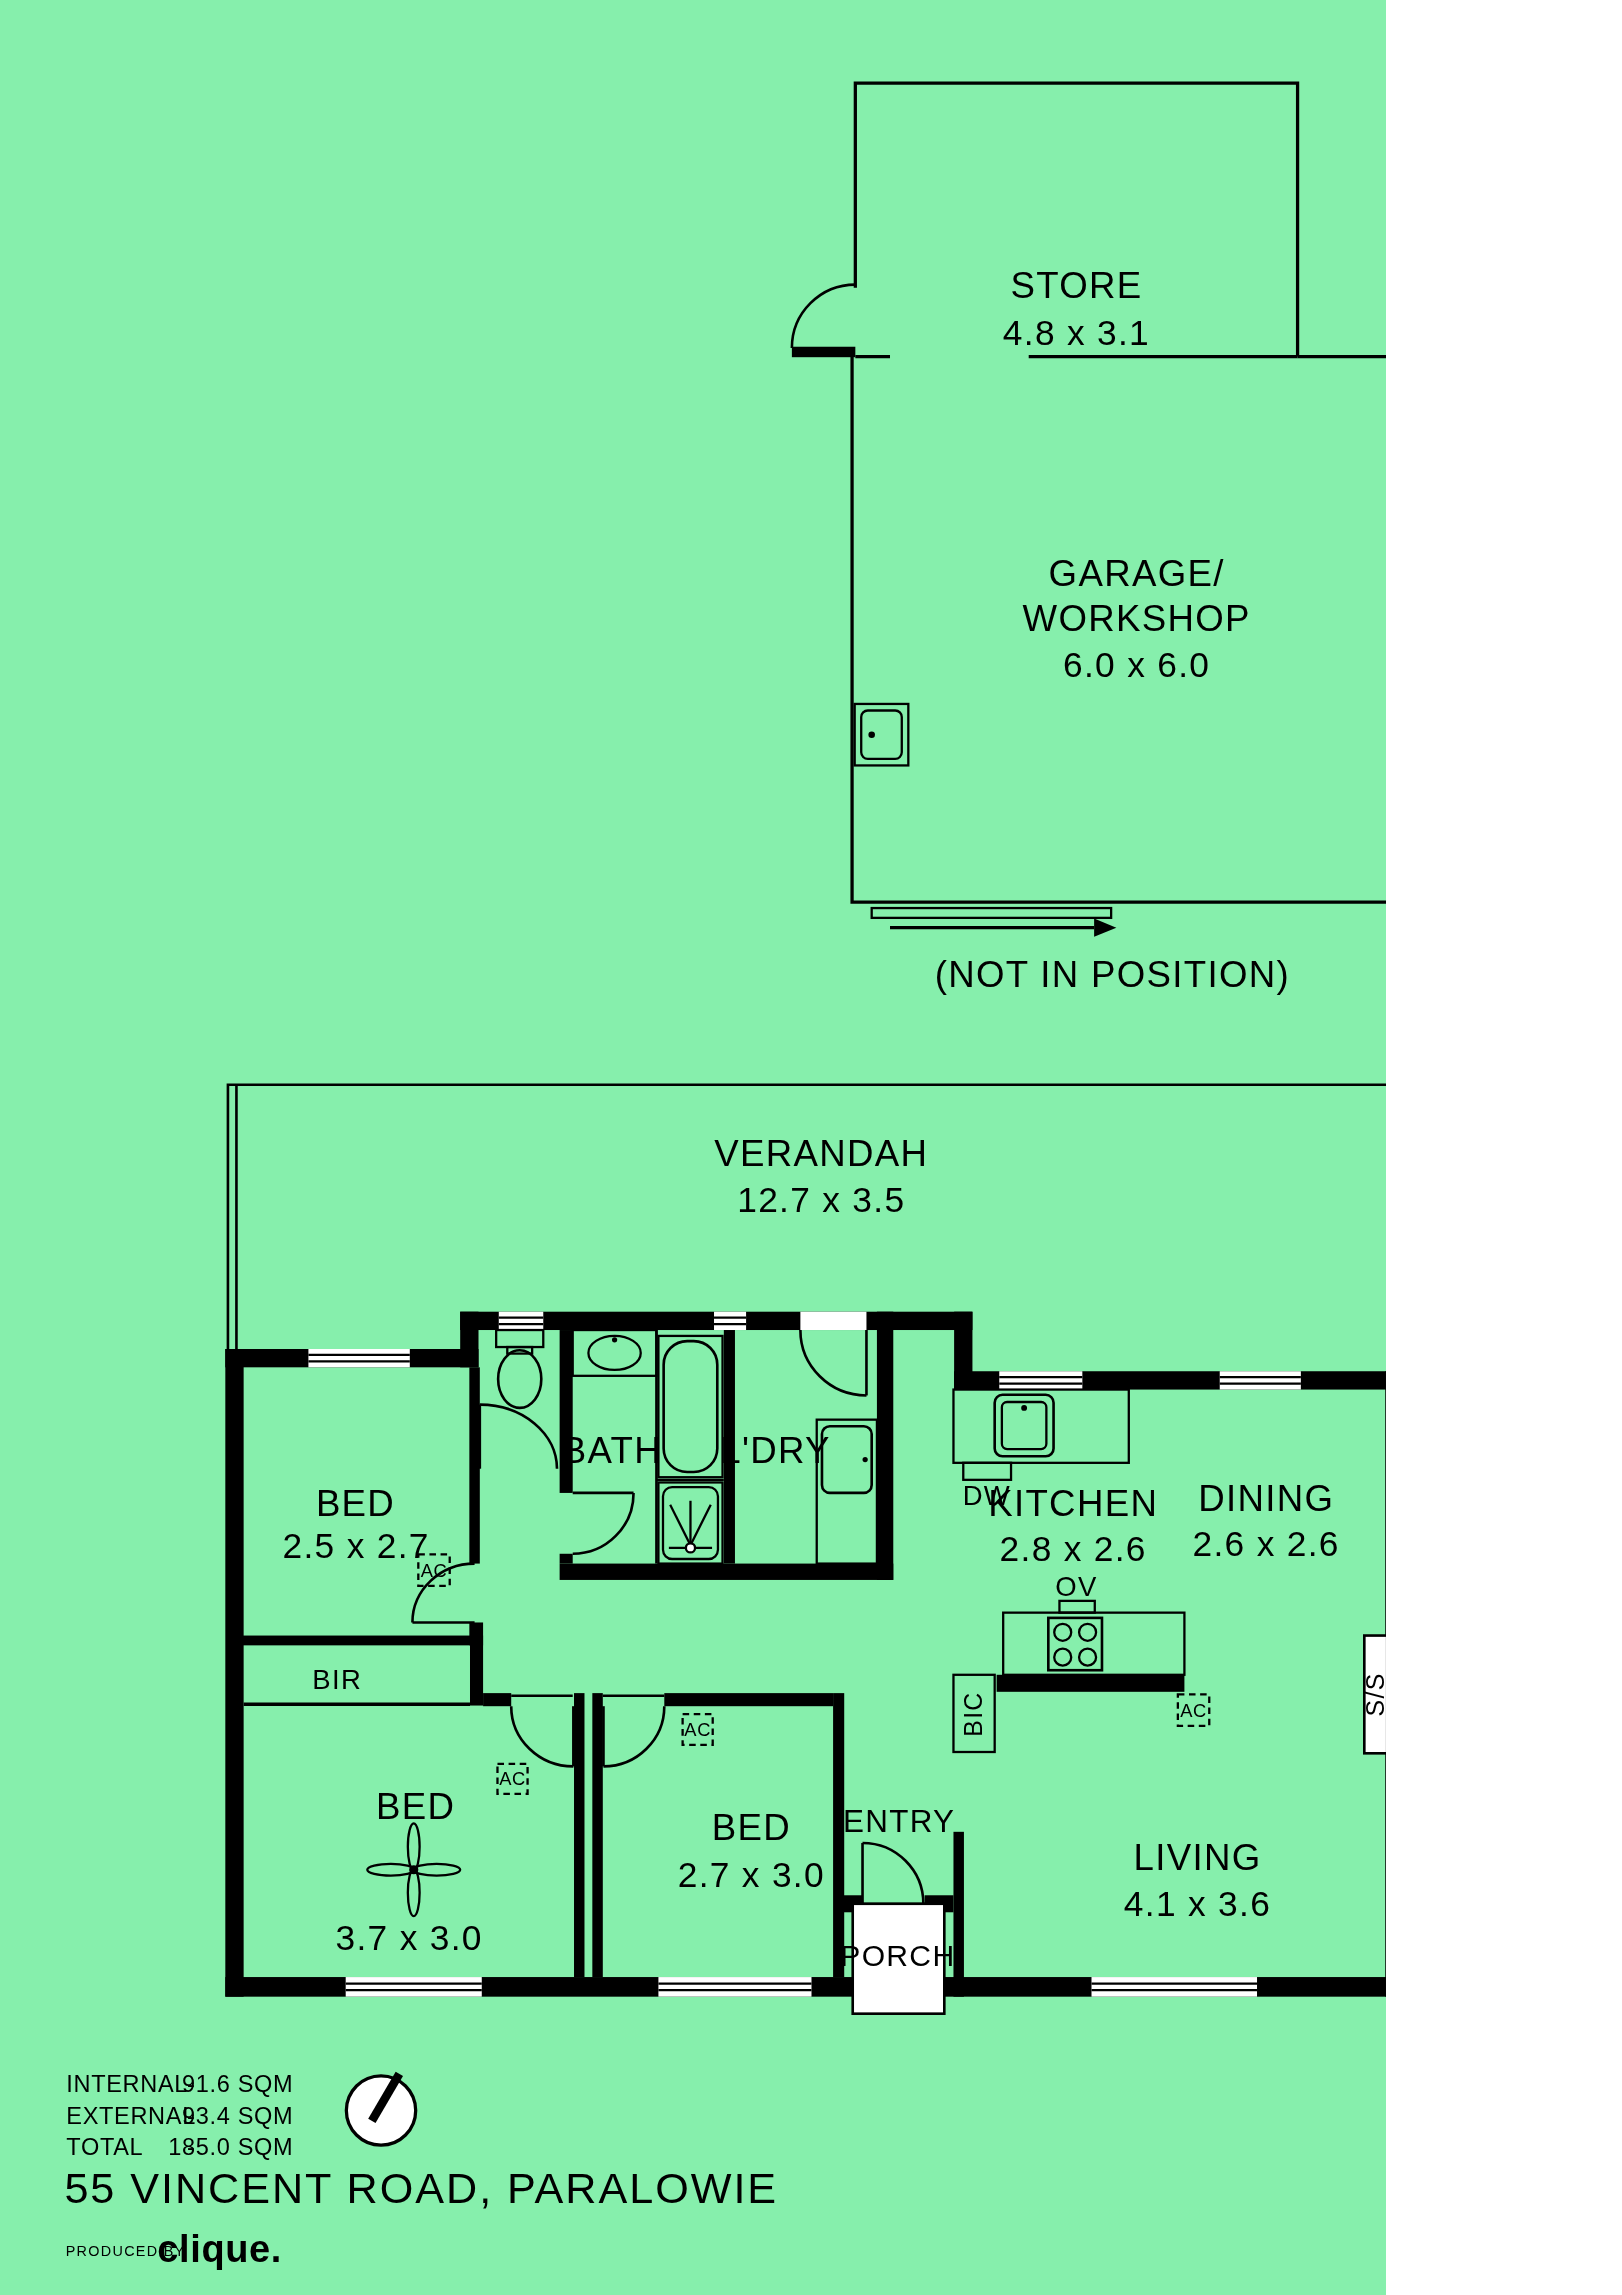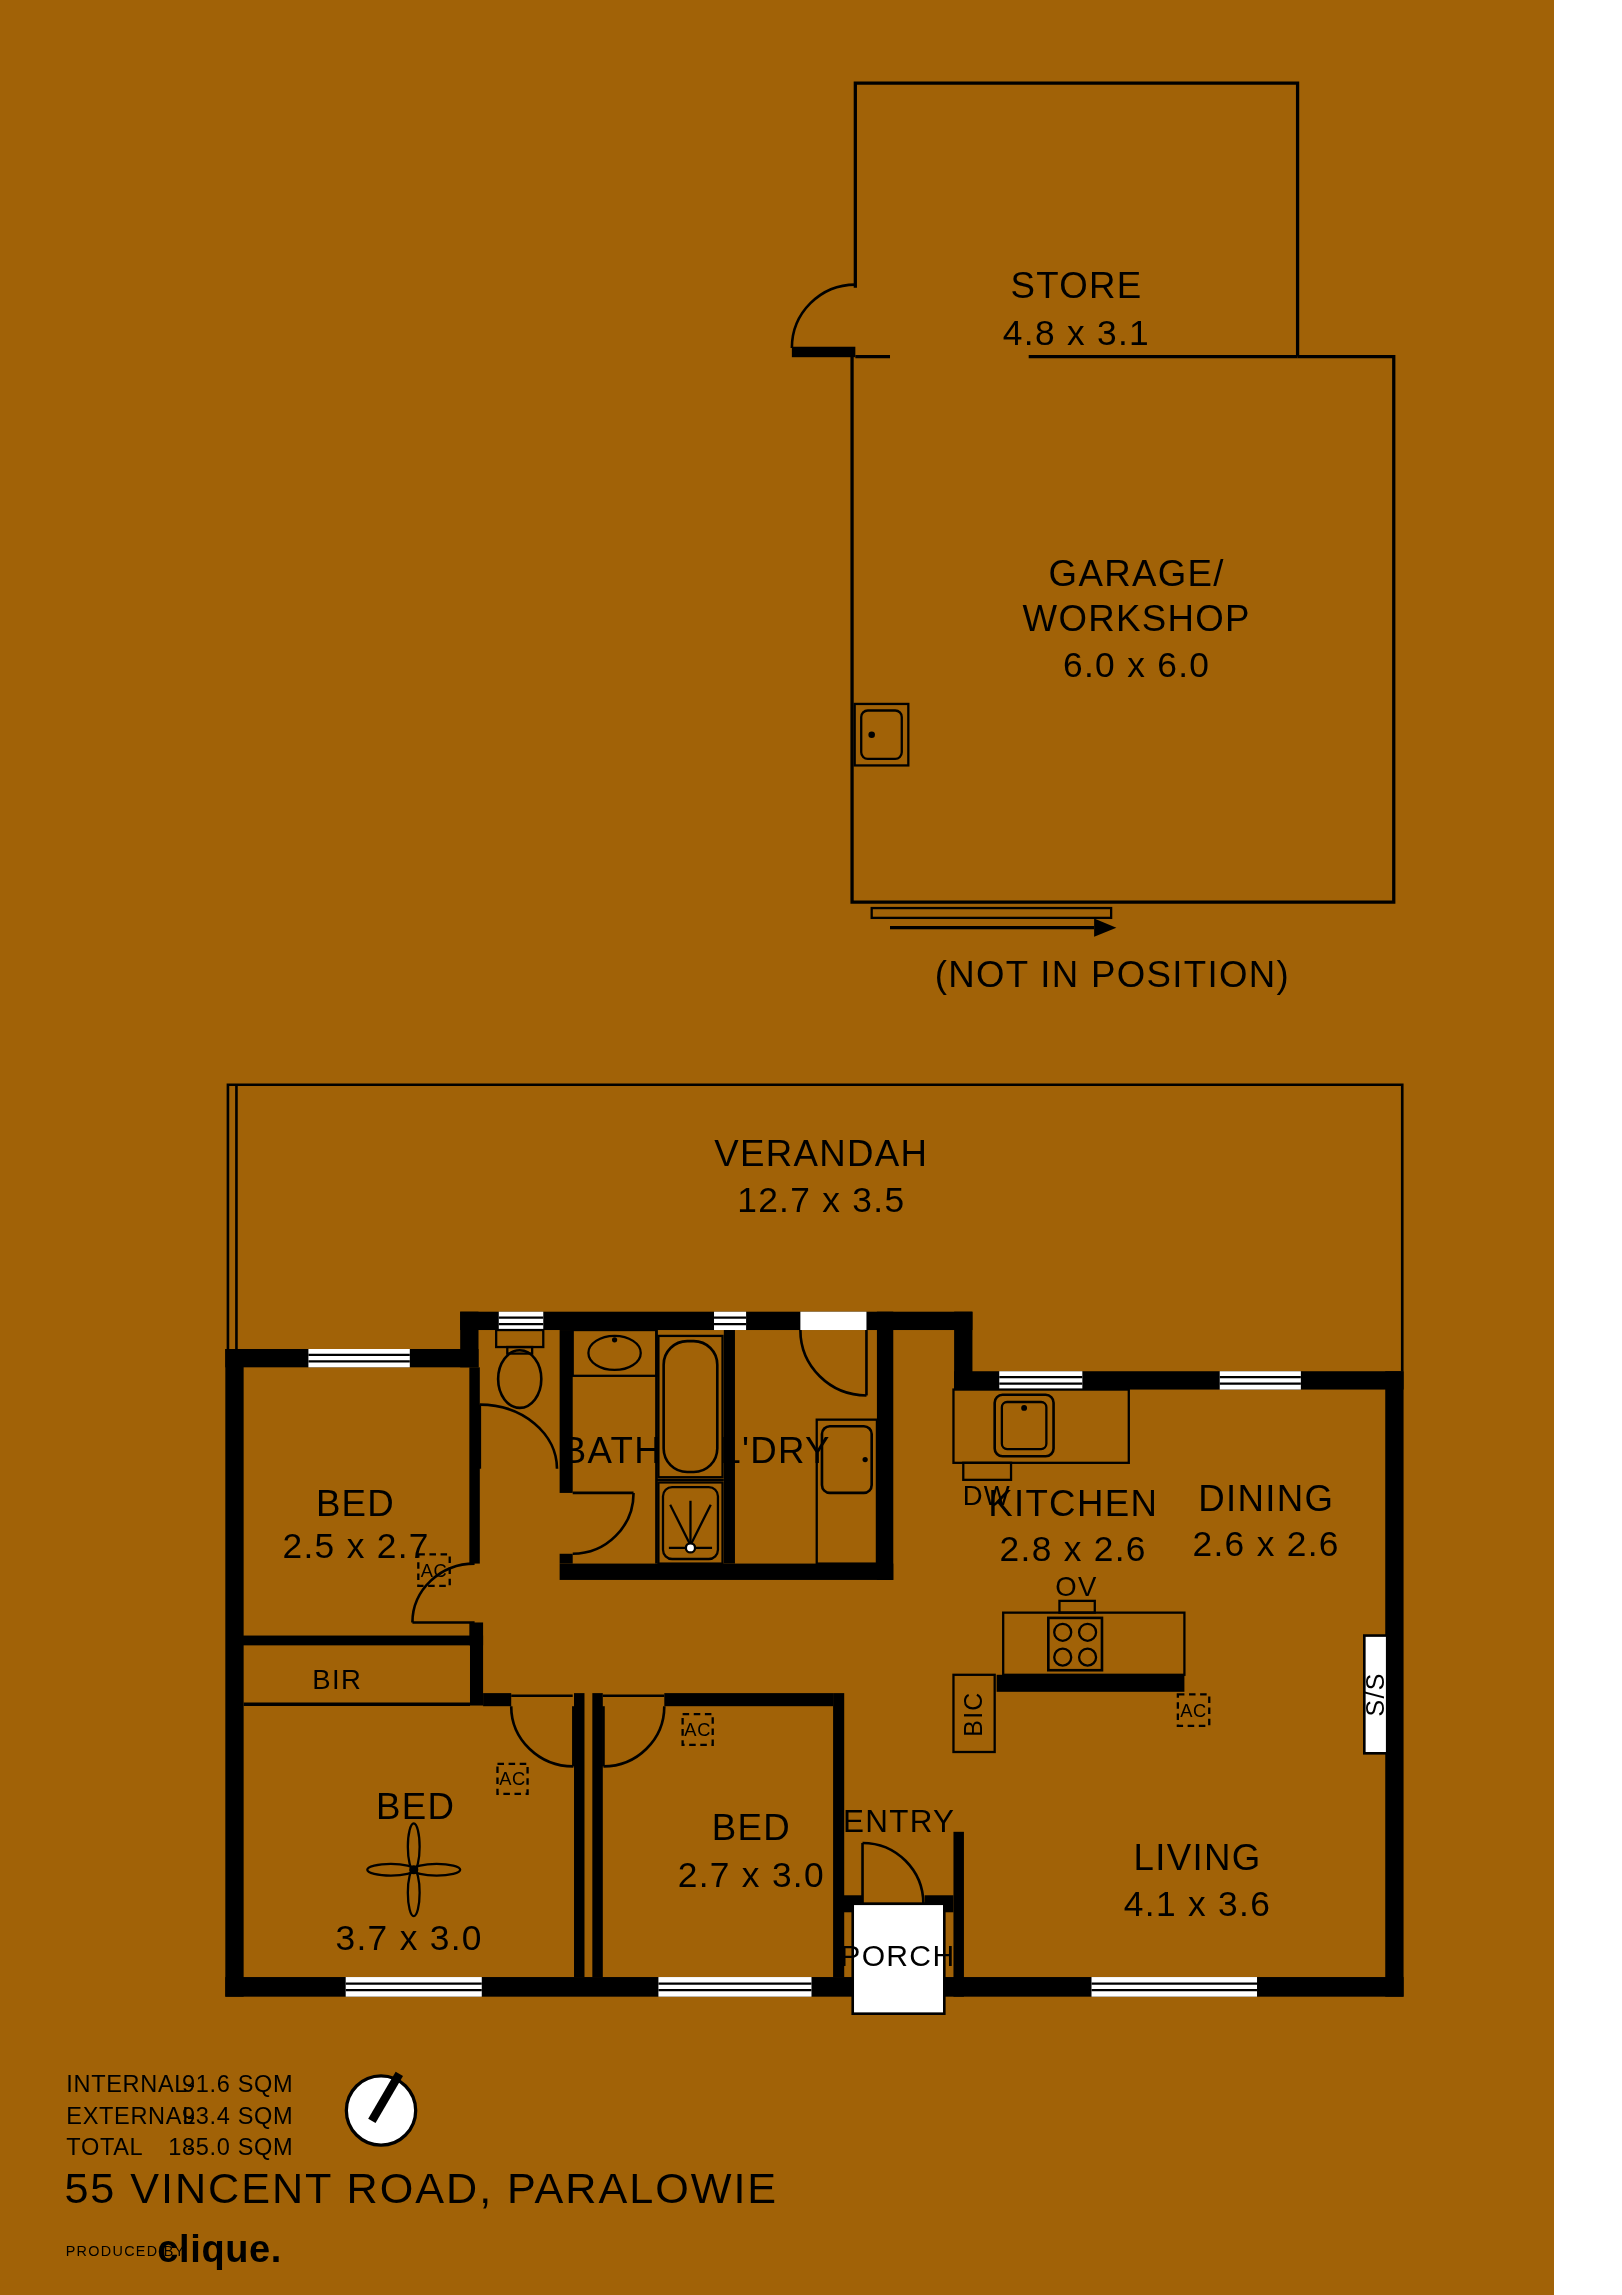--- a/index.html
+++ b/index.html
@@ -1,16 +1,16 @@
 <!DOCTYPE html>
 <html style="font-size:10.5px"><head>
 <meta charset="utf-8">
 <style>
   html,body{margin:0;padding:0;background:#fff;}
-  #page{position:relative;width:1554px;height:2295px;background:#a16207;overflow:hidden;}
+  #page{position:relative;width:1386px;height:2295px;background:#86efac;overflow:hidden;}
   svg{position:absolute;left:0;top:0;}
   svg text{font-family:"Liberation Sans",sans-serif;fill:#000;letter-spacing:2px;}
   .lbl{font-size:56px;}
   .dims{font-size:54px;}
   .small{font-size:42px;}
   .entry{font-size:48px;}
   .porch{font-size:46px;}
   .tiny{font-size:28px;letter-spacing:1px;}
   .rot{font-size:38px;}
   .area{font-size:36px;letter-spacing:1px;}

